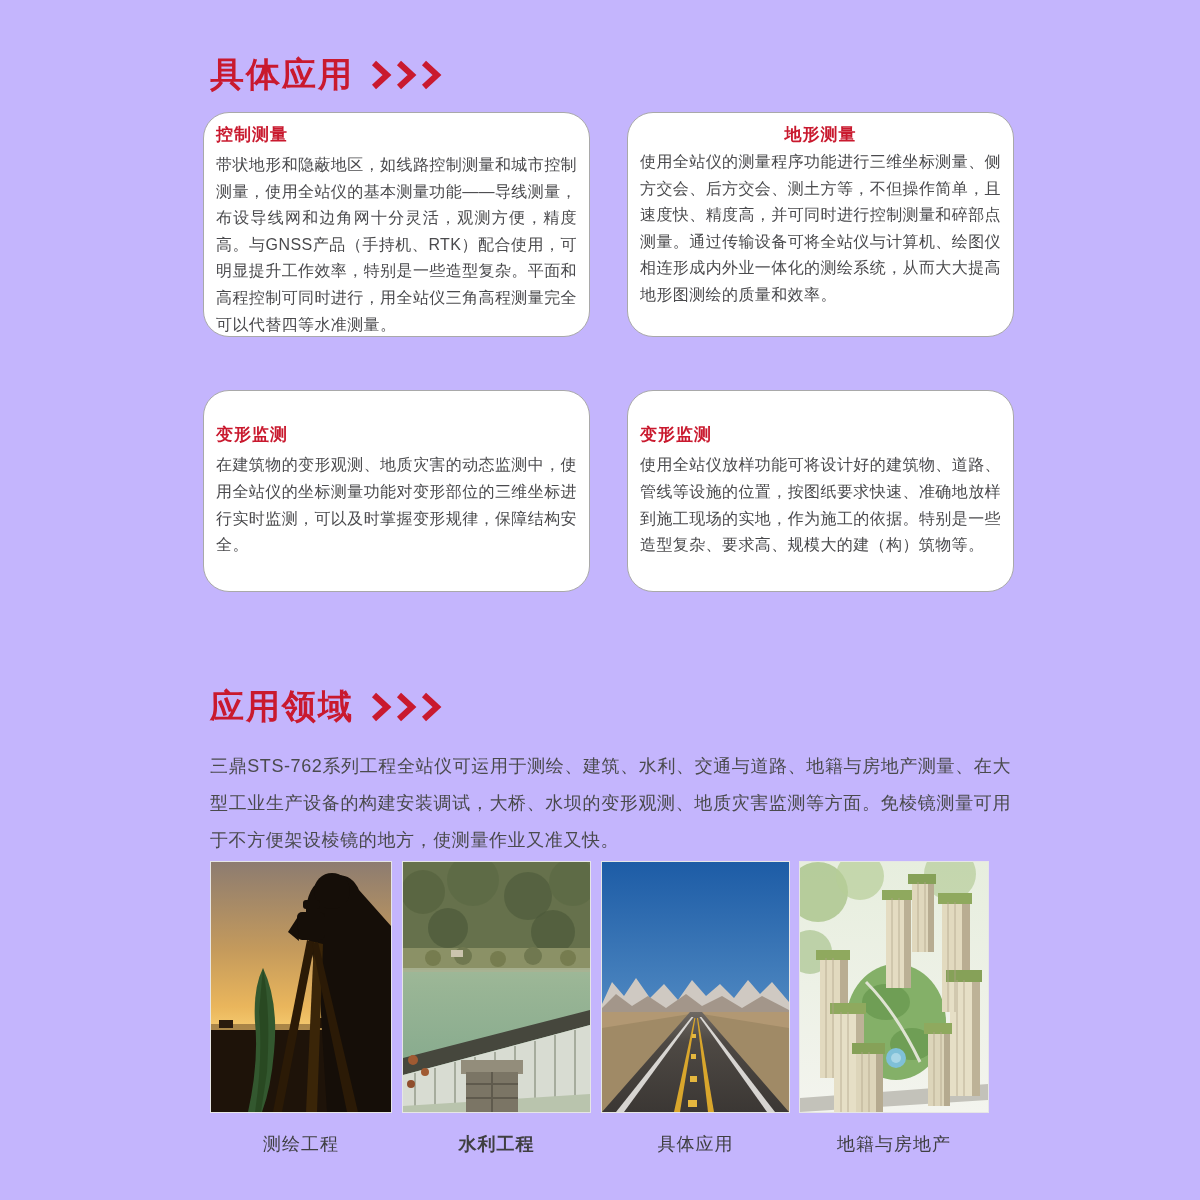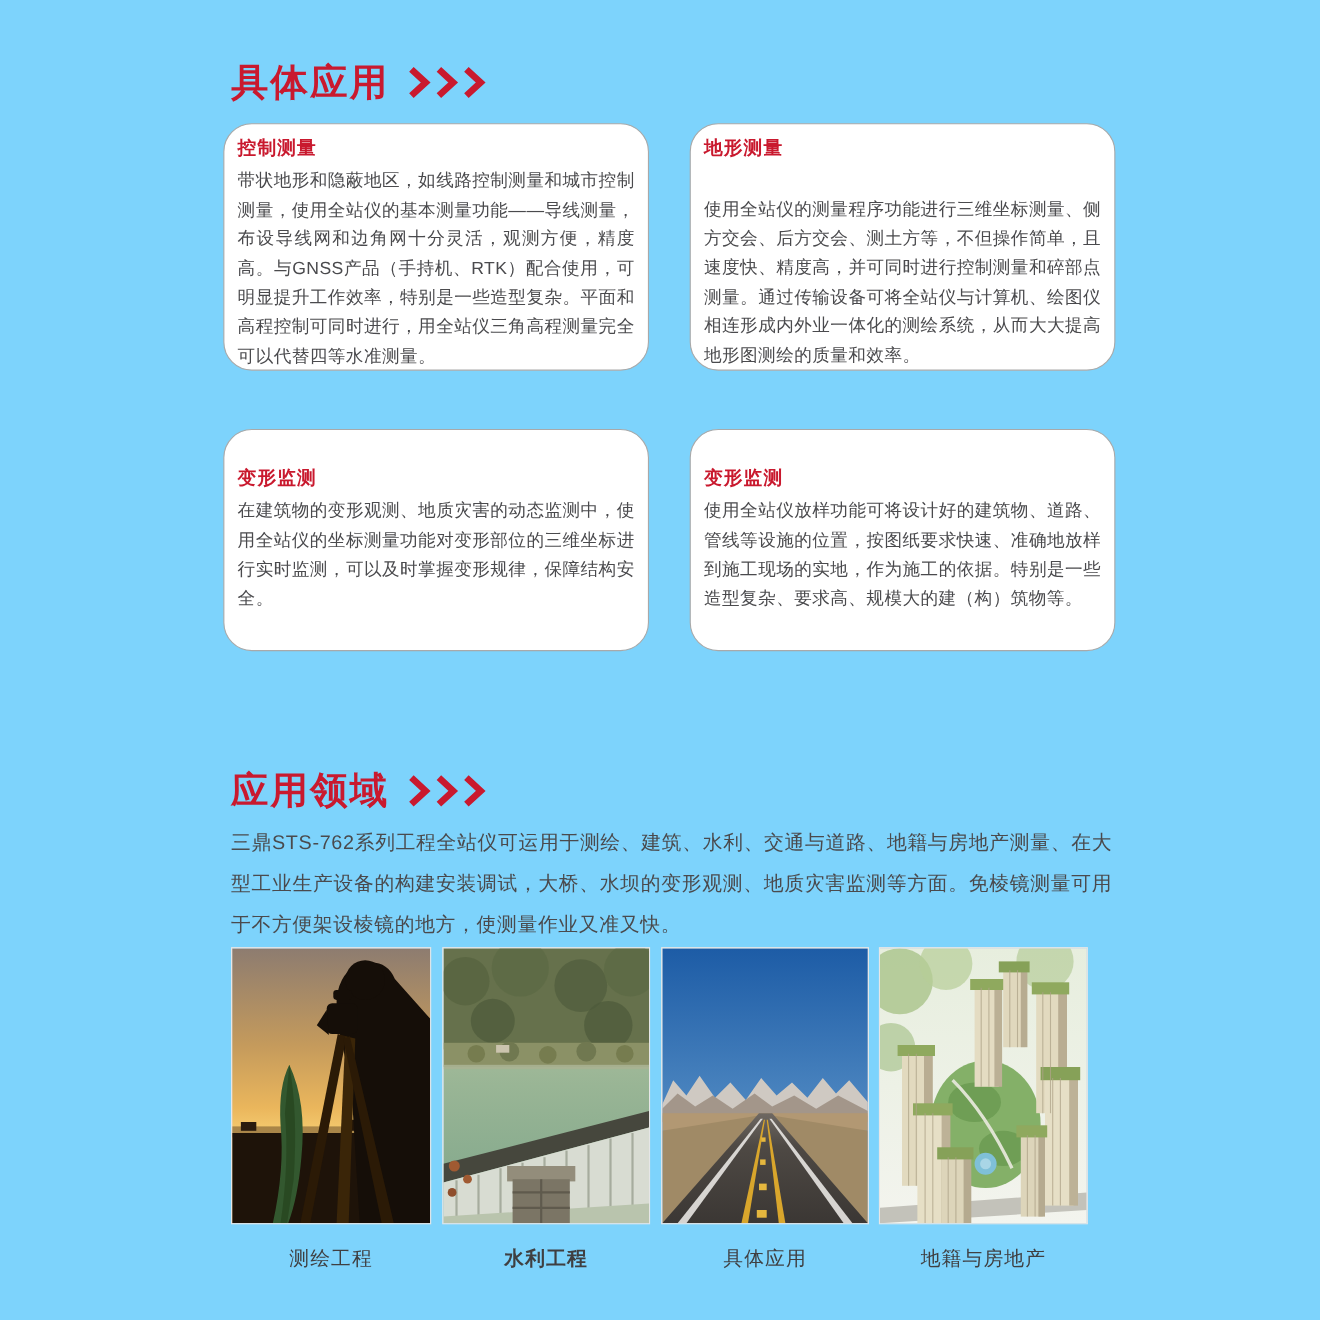--- a/index.html
+++ b/index.html
@@ -1,47 +1,47 @@
 <!DOCTYPE html>
 <html><head>
 <meta charset="utf-8">
 <style>
   * { margin:0; padding:0; box-sizing:border-box; }
   html,body { background:#ffffff; }
   body { font-family:"Liberation Sans", sans-serif; }
   .page {
-    position:relative; width:1200px; height:1200px; background:#7dd3fc;
+    position:relative; width:1200px; height:1200px; background:#c4b5fd;
     overflow:hidden; margin:0 auto;
   }
   
   .sec-header { position:absolute; display:flex; align-items:center; }
   .sec-header .sec-title {
     font-size:34px; font-weight:bold; color:#c9192e; letter-spacing:2px;
   }
   .sec-header .chevrons { margin-left:16px; display:block; }
   #header-applications { left:210px; top:52px; }
-  #header-fields { left:210px; top:684px;margin-top:12px; }
+  #header-fields { left:210px; top:684px; }
 
   
   .cards {
     position:absolute; left:203px; top:112px;
     display:grid; grid-template-columns:387px 387px; column-gap:37px;
     grid-template-rows:225px 222px; row-gap:33px;
   }
   .card {
     border:1px solid #a9a9a9; border-radius:26px; background:#ffffff;
     padding:0 12px; display:flex; flex-direction:column;
   }
   .card.top-align { padding-top:10px; }
   .card.center-align { justify-content:center;margin-top:20px; }
   .card-title {
     font-size:17px; font-weight:bold; color:#c9192e; letter-spacing:1px;
     margin-bottom:6px;
   }
-  .card.gap-title .card-title { margin-bottom:32px; }
+  .card.gap-title .card-title { margin-bottom:3px;text-align:center; }
   .card-body {
     font-size:16px; line-height:26.6px; color:#4a4a4d;
     text-align:justify; letter-spacing:0.4px;
   }
 
   
   .intro {
     position:absolute; left:210px; top:748px; width:801px;
     font-size:18px; line-height:37px; color:#4a4a4d;
     text-align:justify; letter-spacing:0.6px;

